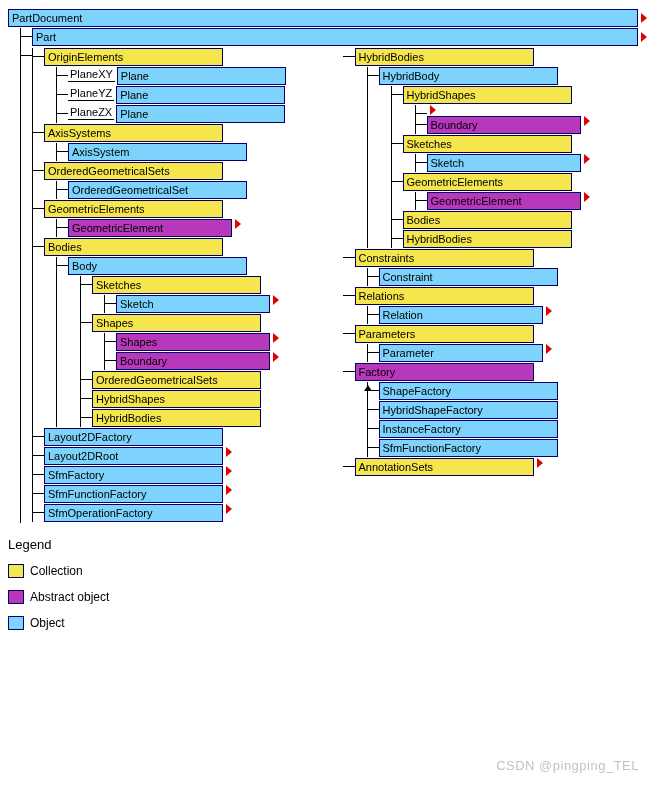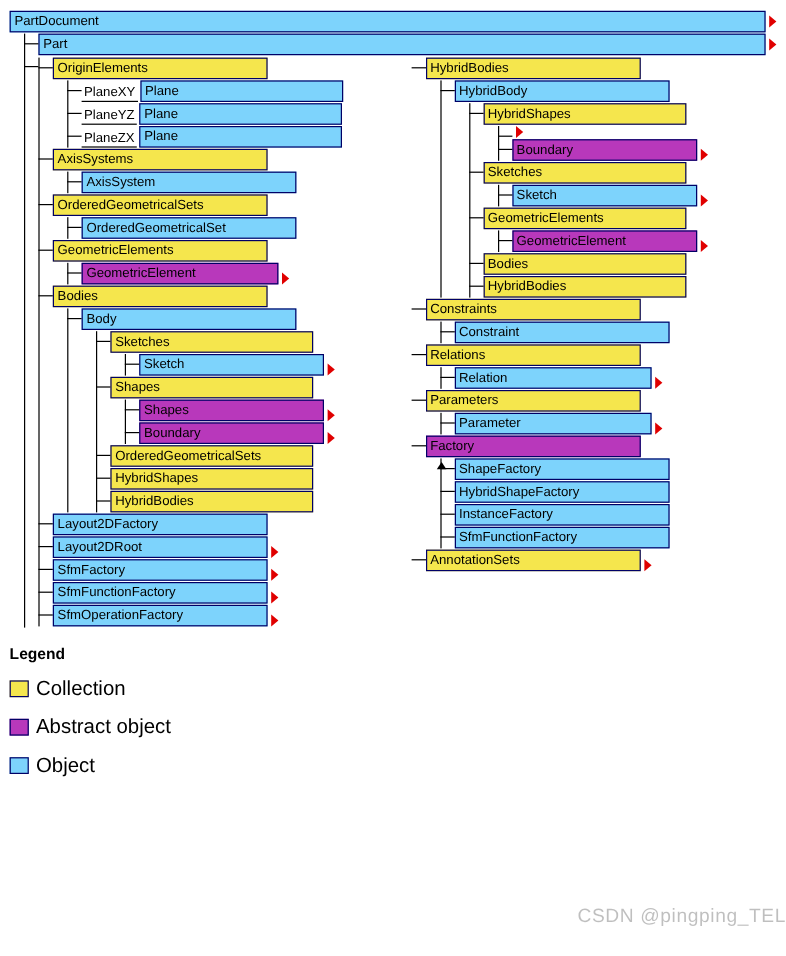--- a/index.html
+++ b/index.html
@@ -8,21 +8,21 @@
     font-family: Arial, Helvetica, sans-serif;
     font-size: 11px;
     color: #000;
     background: #fff;
     width: 655px;
     box-sizing: border-box;
   }
   .node {
     position: relative;
     display: flex;
-    align-items: flex-end;
+    align-items: flex-start;
     margin: 1px 0;
   }
   .box {
     border: 1px solid #006;
     padding: 1px 4px 1px 3px;
     white-space: nowrap;
     height: 14px;
     line-height: 14px;
     box-sizing: content-box;
   }
@@ -59,28 +59,28 @@
     border-top: 1px solid #000;
   }
   .row2 { position: relative; margin: 1px 0; }
   .cols { display: flex; align-items: flex-start; gap: 30px; }
   .col { flex: 1; }
   .widebar {
     display: flex;
     align-items: center;
   }
   .widebar .box { flex: 1; }
-  h3.legend-title { font-size: 13px; margin: 14px 0 6px 0; font-weight: bold; }
-  .legend-row { display: flex; align-items: center; margin: 12px 0; font-size: 17px; }
+  h3.legend-title { font-size: 13px; margin: 14px 0 6px 0; font-weight: normal; }
+  .legend-row { display: flex; align-items: center; margin: 12px 0; font-size: 12px; }
   .sw { width: 14px; height: 12px; border: 1px solid #006; margin-right: 6px; }
   .watermark {
     position: absolute;
-    right: 0;
+    right: 16px;
     bottom: 24px;
-    font-size: 16px;
+    font-size: 13px;
     color: rgba(0,0,0,0.25);
     letter-spacing: 0.5px;
   }
   .tri-open {
     width: 0; height: 0;
     border-left: 4px solid transparent;
     border-right: 4px solid transparent;
     border-bottom: 6px solid #000;
     margin: 0 2px;
   }

